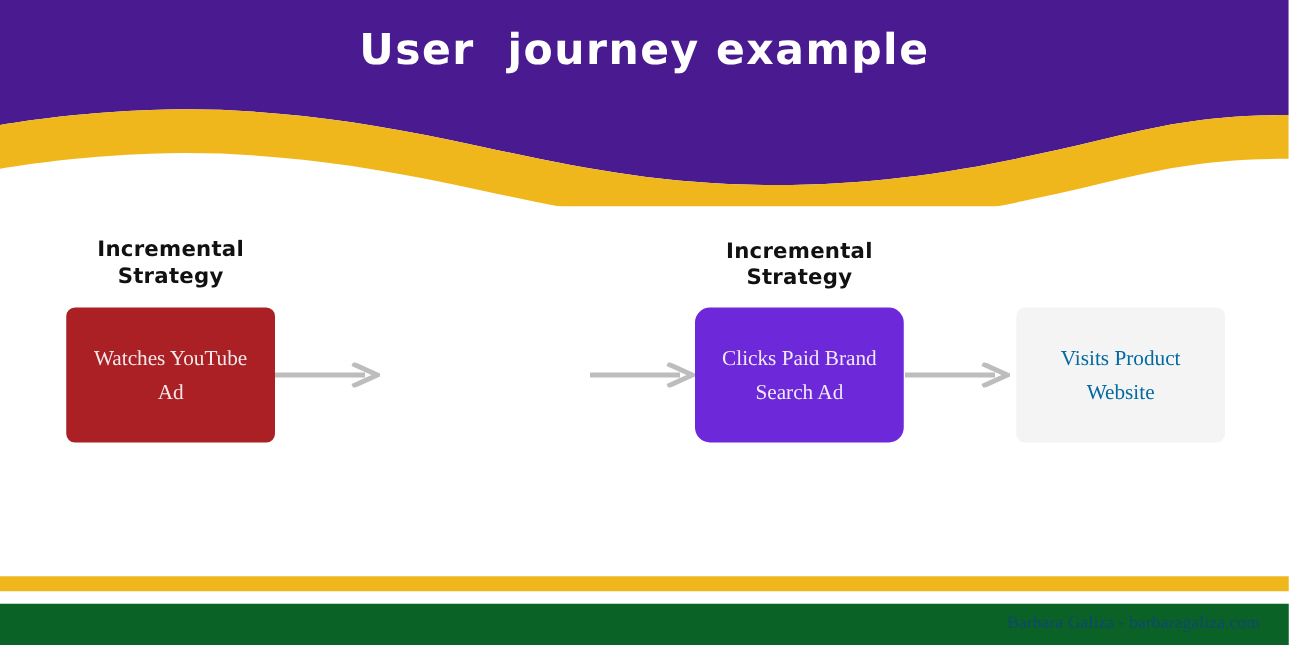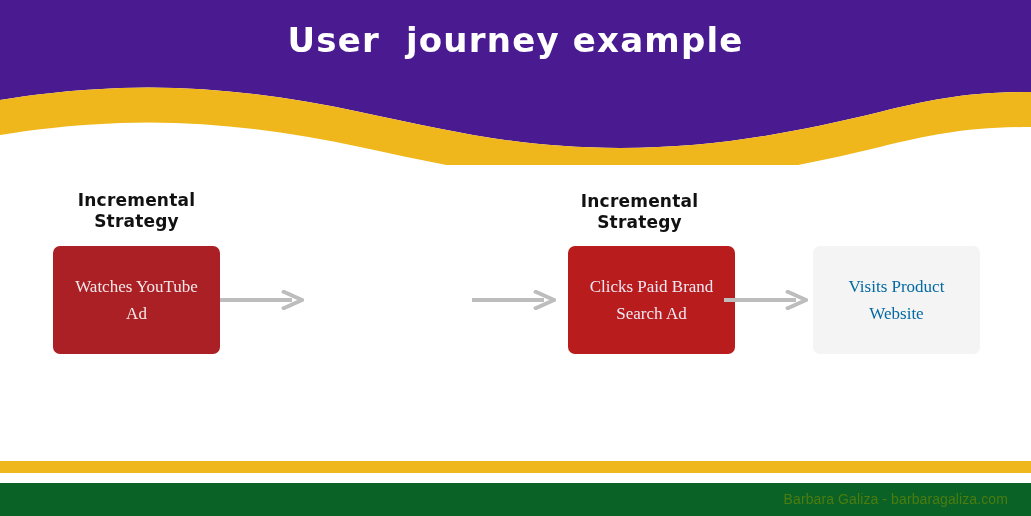--- a/index.html
+++ b/index.html
@@ -85,21 +85,21 @@
     line-height: 27px;
     text-align: center;
     display: block;
     width: 100%;
     white-space: pre-line;
   }
   #box-1 { left: 53px;  background: #aa2025; }
   #box-1 .box-text { color: #f2eaea; }
   #box-2 { left: 305px; background: #f4f4f4; }
   #box-2 .box-text { color: #1a1a1a; }
-  #box-3 { left: 568px; background: #b91c1c; }
+  #box-3 { left: 556px; background: #6d28d9; border-radius: 12px; }
   #box-3 .box-text { color: #efeaf6; }
   #box-4 { left: 813px; background: #f4f4f4; }
   #box-4 .box-text { color: #0369a1; }
 
   .flow-arrow {
     position: absolute;
     top: 125px;
     width: 84px;
     height: 20px;
   }
@@ -121,22 +121,22 @@
     left: 0;
     top: 483px;
     width: 1031px;
     height: 33px;
     background: #0a6226;
   }
   #footer-credit {
     position: absolute;
     right: 23px;
     top: 489px;
-    color: #4d7c0f;
-    font-family: Liberation Sans, sans-serif;
+    color: #0c4a6e;
+    font-family: Liberation Serif, serif;
     font-size: 14px;
     line-height: 20px;
     letter-spacing: 0.1px;
     white-space: pre;
   }
 </style>
 </head>
 <body>
 
 <div id="header-band">

